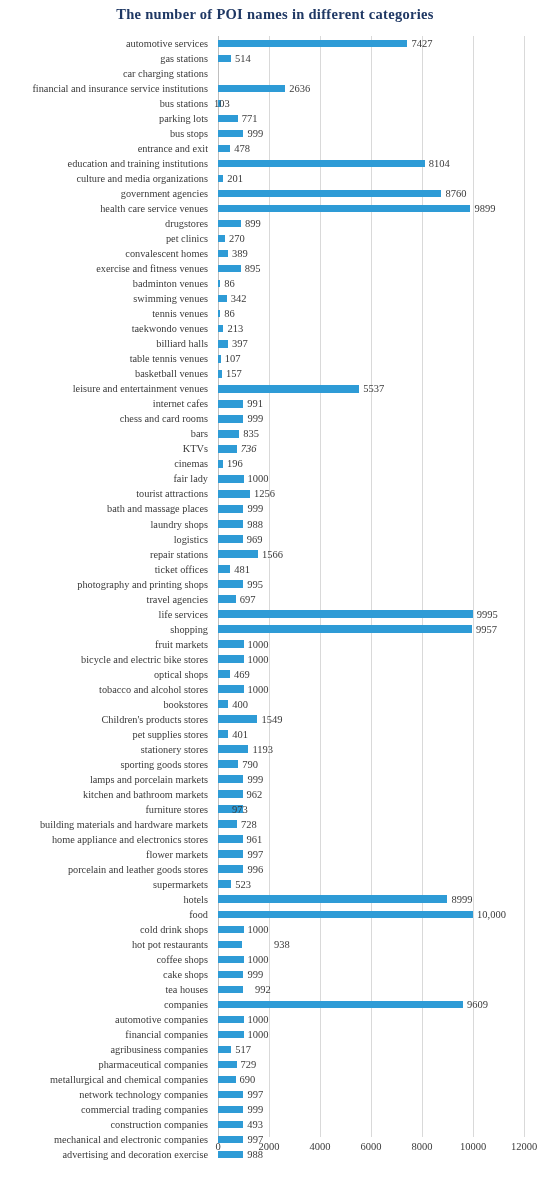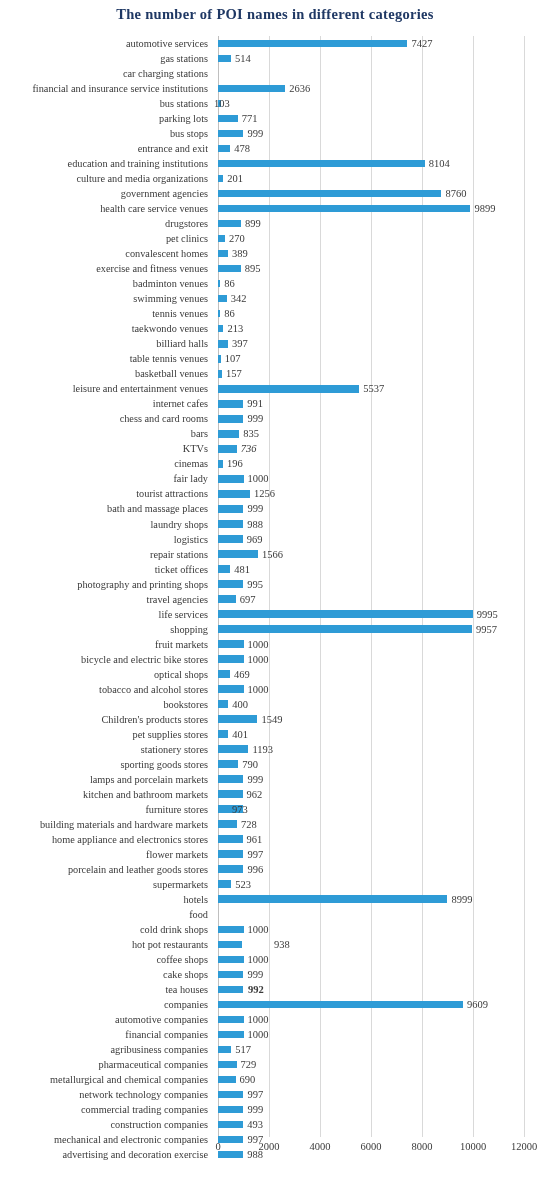--- a/index.html
+++ b/index.html
@@ -547,20 +547,24 @@
         </div>
         <div class="row">
           <div class="row-label">hotels</div>
           <div class="row-bararea">
             <div class="bar" title="hotels: 8999" style="left: 5px; width: 229.475px;"></div>
             <div class="bar-value" style="left: 238.475px;">8999</div>
           </div>
         </div>
         <div class="row">
           <div class="row-label">food</div>
+          <div class="row-bararea">
+            <div class="bar" title="food: 10,000" style="left: 5px; width: 255px;"></div>
+            <div class="bar-value" style="left: 264px;">10,000</div>
+          </div>
         </div>
         <div class="row">
           <div class="row-label">cold drink shops</div>
           <div class="row-bararea">
             <div class="bar" title="cold drink shops: 1000" style="left: 5px; width: 25.5px;"></div>
             <div class="bar-value" style="left: 34.5px;">1000</div>
           </div>
         </div>
         <div class="row">
           <div class="row-label">hot pot restaurants</div>
@@ -580,21 +584,21 @@
           <div class="row-label">cake shops</div>
           <div class="row-bararea">
             <div class="bar" title="cake shops: 999" style="left: 5px; width: 25.4745px;"></div>
             <div class="bar-value" style="left: 34.4745px;">999</div>
           </div>
         </div>
         <div class="row">
           <div class="row-label">tea houses</div>
           <div class="row-bararea">
             <div class="bar" title="tea houses: 992" style="left: 5px; width: 25.296px;"></div>
-            <div class="bar-value" style="left: 35px; font-weight: bold;">992</div>
+            <div class="bar-value" style="left: 42px;">992</div>
           </div>
         </div>
         <div class="row">
           <div class="row-label">companies</div>
           <div class="row-bararea">
             <div class="bar" title="companies: 9609" style="left: 5px; width: 245.029px;"></div>
             <div class="bar-value" style="left: 254.029px;">9609</div>
           </div>
         </div>
         <div class="row">

